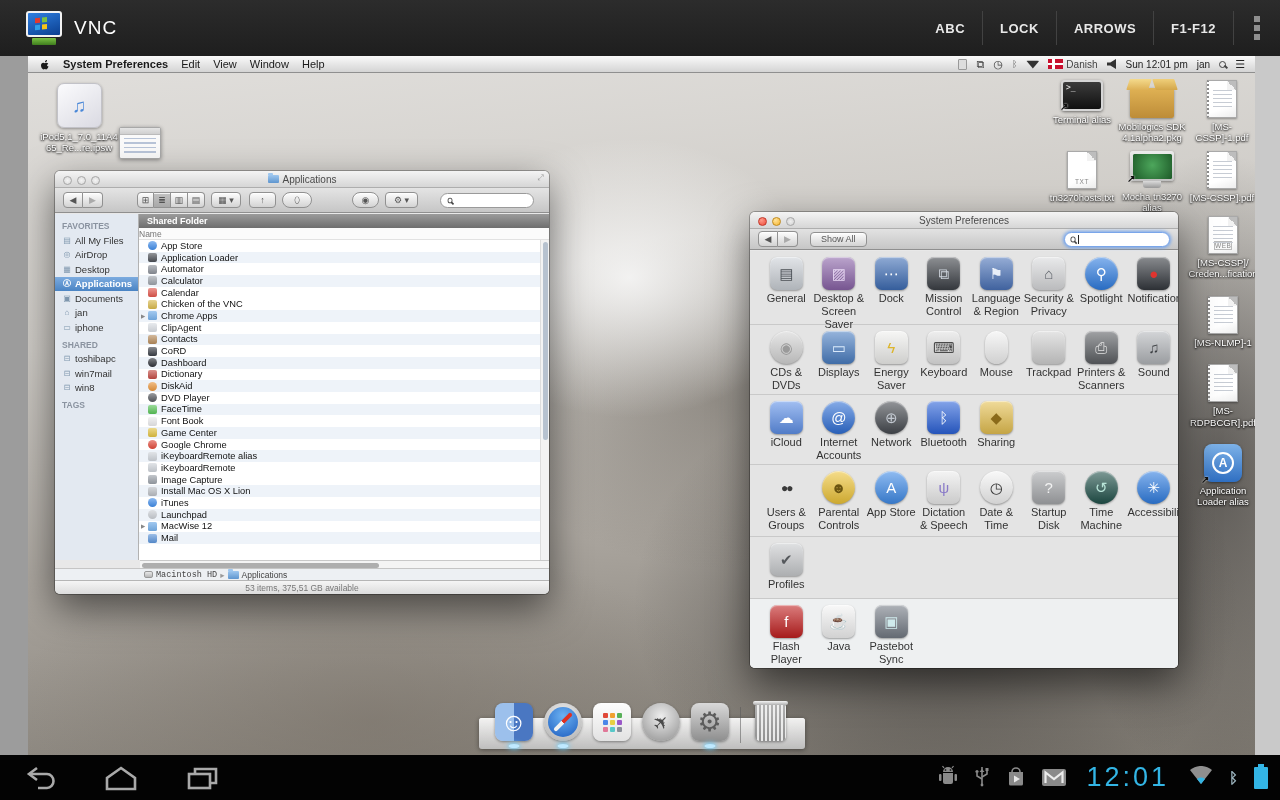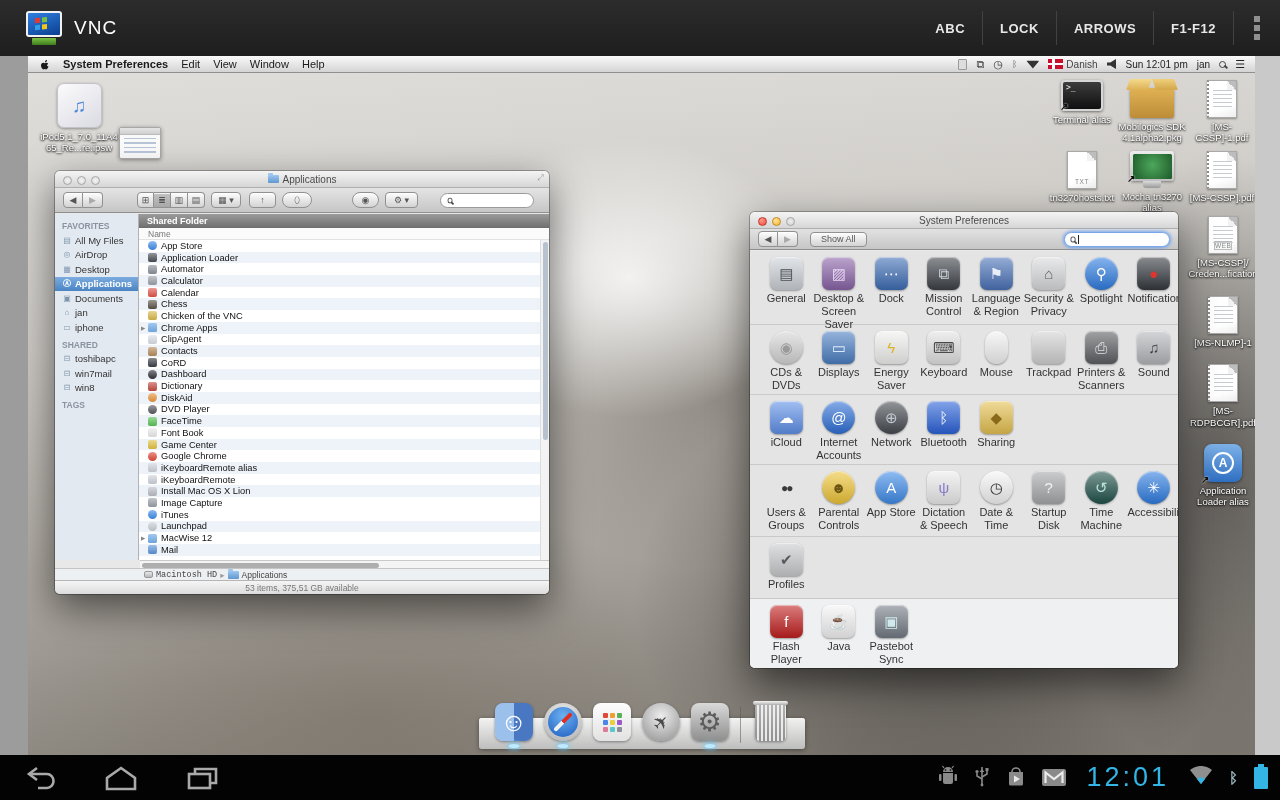--- a/index.html
+++ b/index.html
@@ -96,21 +96,21 @@
   .fs-head { font-size:8.5px; font-weight:bold; color:#8a93a0; padding:5px 0 2px 7px; }
   .fs-item { display:flex; align-items:center; gap:3px; height:14.5px; padding-left:7px; white-space:nowrap; }
   .fs-item.sel { background:linear-gradient(#7cabdf,#4a84c4); color:#fff; font-weight:bold; }
   .fs-ic { width:10px; font-size:8px; color:#7e96ad; text-align:center; flex:none; }
   .sel .fs-ic { color:#fff; }
 
   .fmain { flex:1; position:relative; background:#fff; overflow:hidden; }
   .shared-bar { height:14px; background:linear-gradient(#9b9b9b,#6e6e6e); color:#fff; font-size:9px;
     font-weight:bold; display:flex; align-items:center; padding-left:8px; }
   .name-row { height:12px; font-size:8.5px; color:#777; display:flex; align-items:center;
-    padding-left:9px; border-bottom:1px solid #e2e2e2; background:#fbfbfb; }
+    border-bottom:1px solid #e2e2e2; background:#fbfbfb; }
   .flist { position:absolute; top:26px; bottom:0; left:0; right:9px; overflow:hidden; }
   .fr { height:11.7px; display:flex; align-items:center; font-size:9.3px; color:#111; }
   .fr.alt { background:#eef3f9; }
   .fr-tri { width:9px; padding-left:2px; font-size:5.5px; color:#888; flex:none; }
   .fr-ic { width:9px; height:9px; border-radius:2px; margin-right:4px; flex:none;
     background-image:linear-gradient(rgba(255,255,255,.4),rgba(0,0,0,.08)); }
   .fr-ic.folder { background:linear-gradient(#a2c9f0,#6ea3d8); position:relative; border-radius:1.5px; }
   .fr-lb { white-space:nowrap; }
   .vscroll { position:absolute; right:0; top:26px; bottom:0; width:9px; background:#f3f3f3; border-left:1px solid #ddd; }
   .vthumb { position:absolute; top:2px; left:1.5px; width:5px; height:62%; border-radius:3px; background:#b7c2cf; }
@@ -489,25 +489,20 @@
                 <div class="fr alt">
                   <span class="fr-tri"></span>
                   <span class="fr-ic" style="background-color: rgb(154, 160, 168);"></span>
                   <span class="fr-lb">Calculator</span>
                 </div>
                 <div class="fr">
                   <span class="fr-tri"></span>
                   <span class="fr-ic" style="background-color: rgb(224, 84, 74);"></span>
                   <span class="fr-lb">Calendar</span>
                 </div>
-                <div class="fr alt">
-                  <span class="fr-tri"></span>
-                  <span class="fr-ic" style="background-color: rgb(90, 82, 72);"></span>
-                  <span class="fr-lb">Chess</span>
-                </div>
                 <div class="fr">
                   <span class="fr-tri"></span>
                   <span class="fr-ic" style="background-color: rgb(216, 184, 74);"></span>
                   <span class="fr-lb">Chicken of the VNC</span>
                 </div>
                 <div class="fr alt">
                   <span class="fr-tri">▶</span>
                   <span class="fr-ic folder"></span>
                   <span class="fr-lb">Chrome Apps</span>
                 </div>
@@ -569,29 +564,29 @@
                 <div class="fr alt">
                   <span class="fr-tri"></span>
                   <span class="fr-ic" style="background-color: rgb(205, 210, 216);"></span>
                   <span class="fr-lb">iKeyboardRemote alias</span>
                 </div>
                 <div class="fr">
                   <span class="fr-tri"></span>
                   <span class="fr-ic" style="background-color: rgb(205, 210, 216);"></span>
                   <span class="fr-lb">iKeyboardRemote</span>
                 </div>
+                <div class="fr">
+                  <span class="fr-tri"></span>
+                  <span class="fr-ic" style="background-color: rgb(154, 160, 168);"></span>
+                  <span class="fr-lb">Image Capture</span>
+                </div>
                 <div class="fr alt">
                   <span class="fr-tri"></span>
                   <span class="fr-ic" style="background-color: rgb(184, 188, 194);"></span>
                   <span class="fr-lb">Install Mac OS X Lion</span>
-                </div>
-                <div class="fr">
-                  <span class="fr-tri"></span>
-                  <span class="fr-ic" style="background-color: rgb(154, 160, 168);"></span>
-                  <span class="fr-lb">Image Capture</span>
                 </div>
                 <div class="fr">
                   <span class="fr-tri"></span>
                   <span class="fr-ic" style="background-color: rgb(63, 139, 232); border-radius: 50%;"></span>
                   <span class="fr-lb">iTunes</span>
                 </div>
                 <div class="fr alt">
                   <span class="fr-tri"></span>
                   <span class="fr-ic" style="background-color: rgb(200, 204, 210); border-radius: 50%;"></span>
                   <span class="fr-lb">Launchpad</span>

